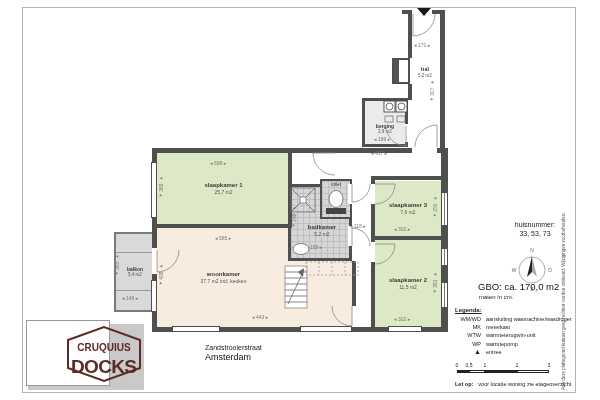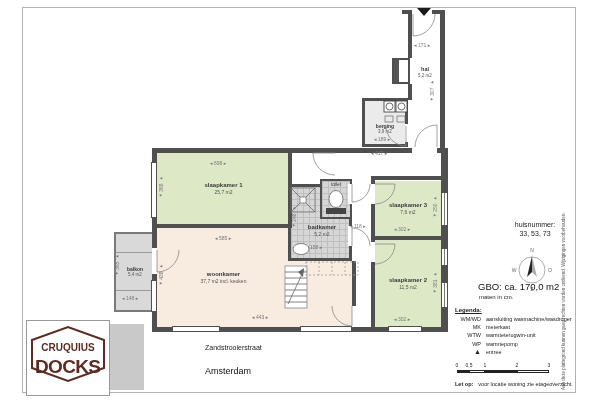--- a/index.html
+++ b/index.html
@@ -45,24 +45,24 @@
   .scalebar .seg{position:absolute;top:8px;height:3px;box-sizing:border-box;}
   .seg.dark{background:#222;} .seg.light{border:1px solid #222;background:#fff;}
   .note{position:absolute;left:455px;top:381px;font-size:5.5px;color:#222;display:flex;gap:5px;}
   .disclaimer{position:absolute;left:561px;top:150px;height:240px;font-size:4.5px;color:#555;
               writing-mode:vertical-rl;transform:rotate(180deg);white-space:nowrap;}
   .titleblock{position:absolute;left:205px;top:340px;}
   .tb-row{display:flex;align-items:baseline;gap:8px;}
   .tb-label{font-size:11px;color:#222;}
   .tb-value{font-size:17px;color:#111;font-weight:500;}
   .tb-street{font-size:7px;color:#222;margin-top:4px;}
-  .tb-city{font-size:9px;color:#111;margin-top:15px;}
+  .tb-city{font-size:9px;color:#111;margin-top:1px;}
   .logoshadow{position:absolute;left:28px;top:324px;width:116px;height:66px;background:#c9c9c9;}
-  .logocard{position:absolute;left:26px;top:320px;width:84px;height:76px;background:#fff;
-            border:1px solid #999;box-sizing:border-box;}
+  .logocard{position:absolute;left:26px;top:320px;width:84px;height:66px;background:#fff;
+            border:1px solid #999;box-sizing:border-box;padding-left:36px;}
   svg text{font-family:"Liberation Sans", sans-serif;}
   .arc{stroke:#888;stroke-width:0.8;fill:none;}
   .fix{stroke:#666;fill:none;stroke-width:0.8;}
 </style>
 </head>
 <body>
 
 <div class="stage">
   <div class="frame"></div>
 

